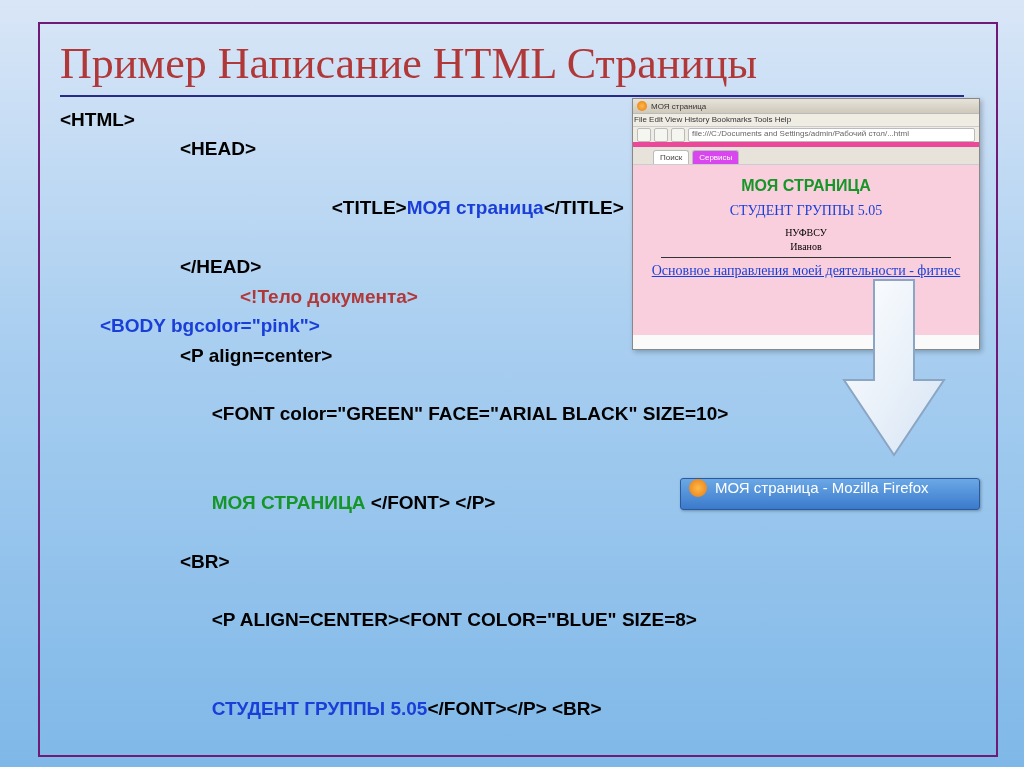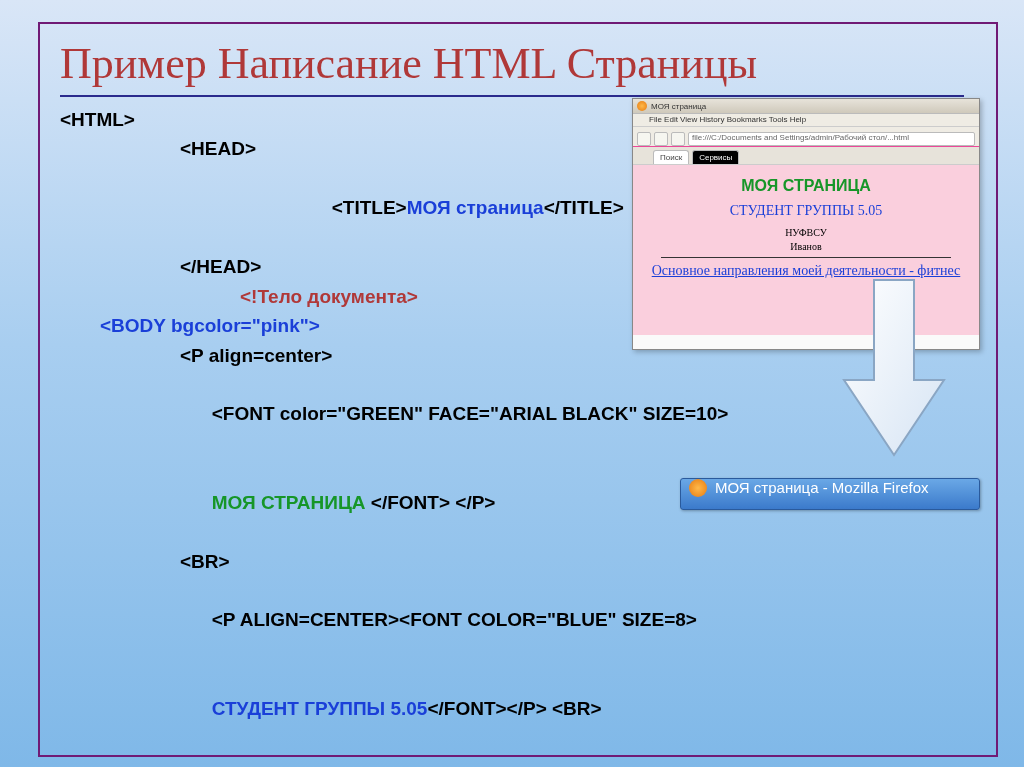--- a/index.html
+++ b/index.html
@@ -55,27 +55,27 @@
     font-size: 10px;
     color: #444;
     z-index: 2;
   }
   .bs-titlebar {
     height: 15px; background: linear-gradient(#e7e3da,#cfc9bb);
     border-bottom: 1px solid #bbb;
     display: flex; align-items: center; padding: 0 4px; gap: 4px;
   }
   .bs-orb { width: 10px; height: 10px; border-radius: 50%; background: radial-gradient(#ffb94a,#e67a10); }
-  .bs-menu { height: 13px; background: #efece4; border-bottom:1px solid #ccc; padding: 1px 16px; font-size:8px; color:#333;}
-  .bs-toolbar { height: 20px; background: #efece4; border-bottom:1px solid #ec4899; display:flex; align-items:flex-end; padding:0 4px; font-size:8px; gap:3px;}
+  .bs-menu { height: 13px; background: #efece4; border-bottom:1px solid #ccc; padding: 1px 1px; font-size:8px; color:#333;}
+  .bs-toolbar { height: 20px; background: #efece4; border-bottom:5px solid #ec4899; display:flex; align-items:center; padding:0 4px; font-size:8px; gap:3px;}
   .bs-toolbar .ic { width:14px;height:14px;border:1px solid #bbb;border-radius:2px;background:#f6f6f0;}
   .bs-addr { flex:1;height:14px;background:#fff;border:1px solid #bbb;border-radius:2px;padding:0 3px;font-size:8px;color:#666;overflow:hidden;white-space:nowrap;}
   .bs-tabs { height: 18px; background: #e7e3da; border-bottom:1px solid #ccc; display:flex; align-items:flex-end; font-size:8px; padding:0 20px; gap:3px;}
   .bs-tab { background:#fff; border:1px solid #bbb; border-bottom:none; padding:2px 6px; border-radius:3px 3px 0 0;}
-  .bs-tab.alt { background:#000000; color:#fff;}
+  .bs-tab.alt { background:#d946ef; color:#fff;}
   .bs-page {
     height: 170px; background: #facfdd; padding: 6px 4px; text-align:center;
   }
   .bs-h1 { color:#169628; font-family: "Arial Black", Arial, sans-serif; font-weight:900; font-size:16px; margin:6px 0 8px 0;}
   .bs-h2 { color:#1a3fd8; font-family: "Times New Roman", serif; font-size:14px; margin:4px 0 8px 0;}
   .bs-line { font-family: "Times New Roman", serif; font-size:10px; color:#000; margin:3px 0;}
   .bs-link { font-family: "Comic Sans MS", cursive; font-size:14px; color:#1a3fd8; text-decoration: underline;}
   .bs-hr { border:none; border-top:1px solid #333; margin:5px 24px;}
 
   

